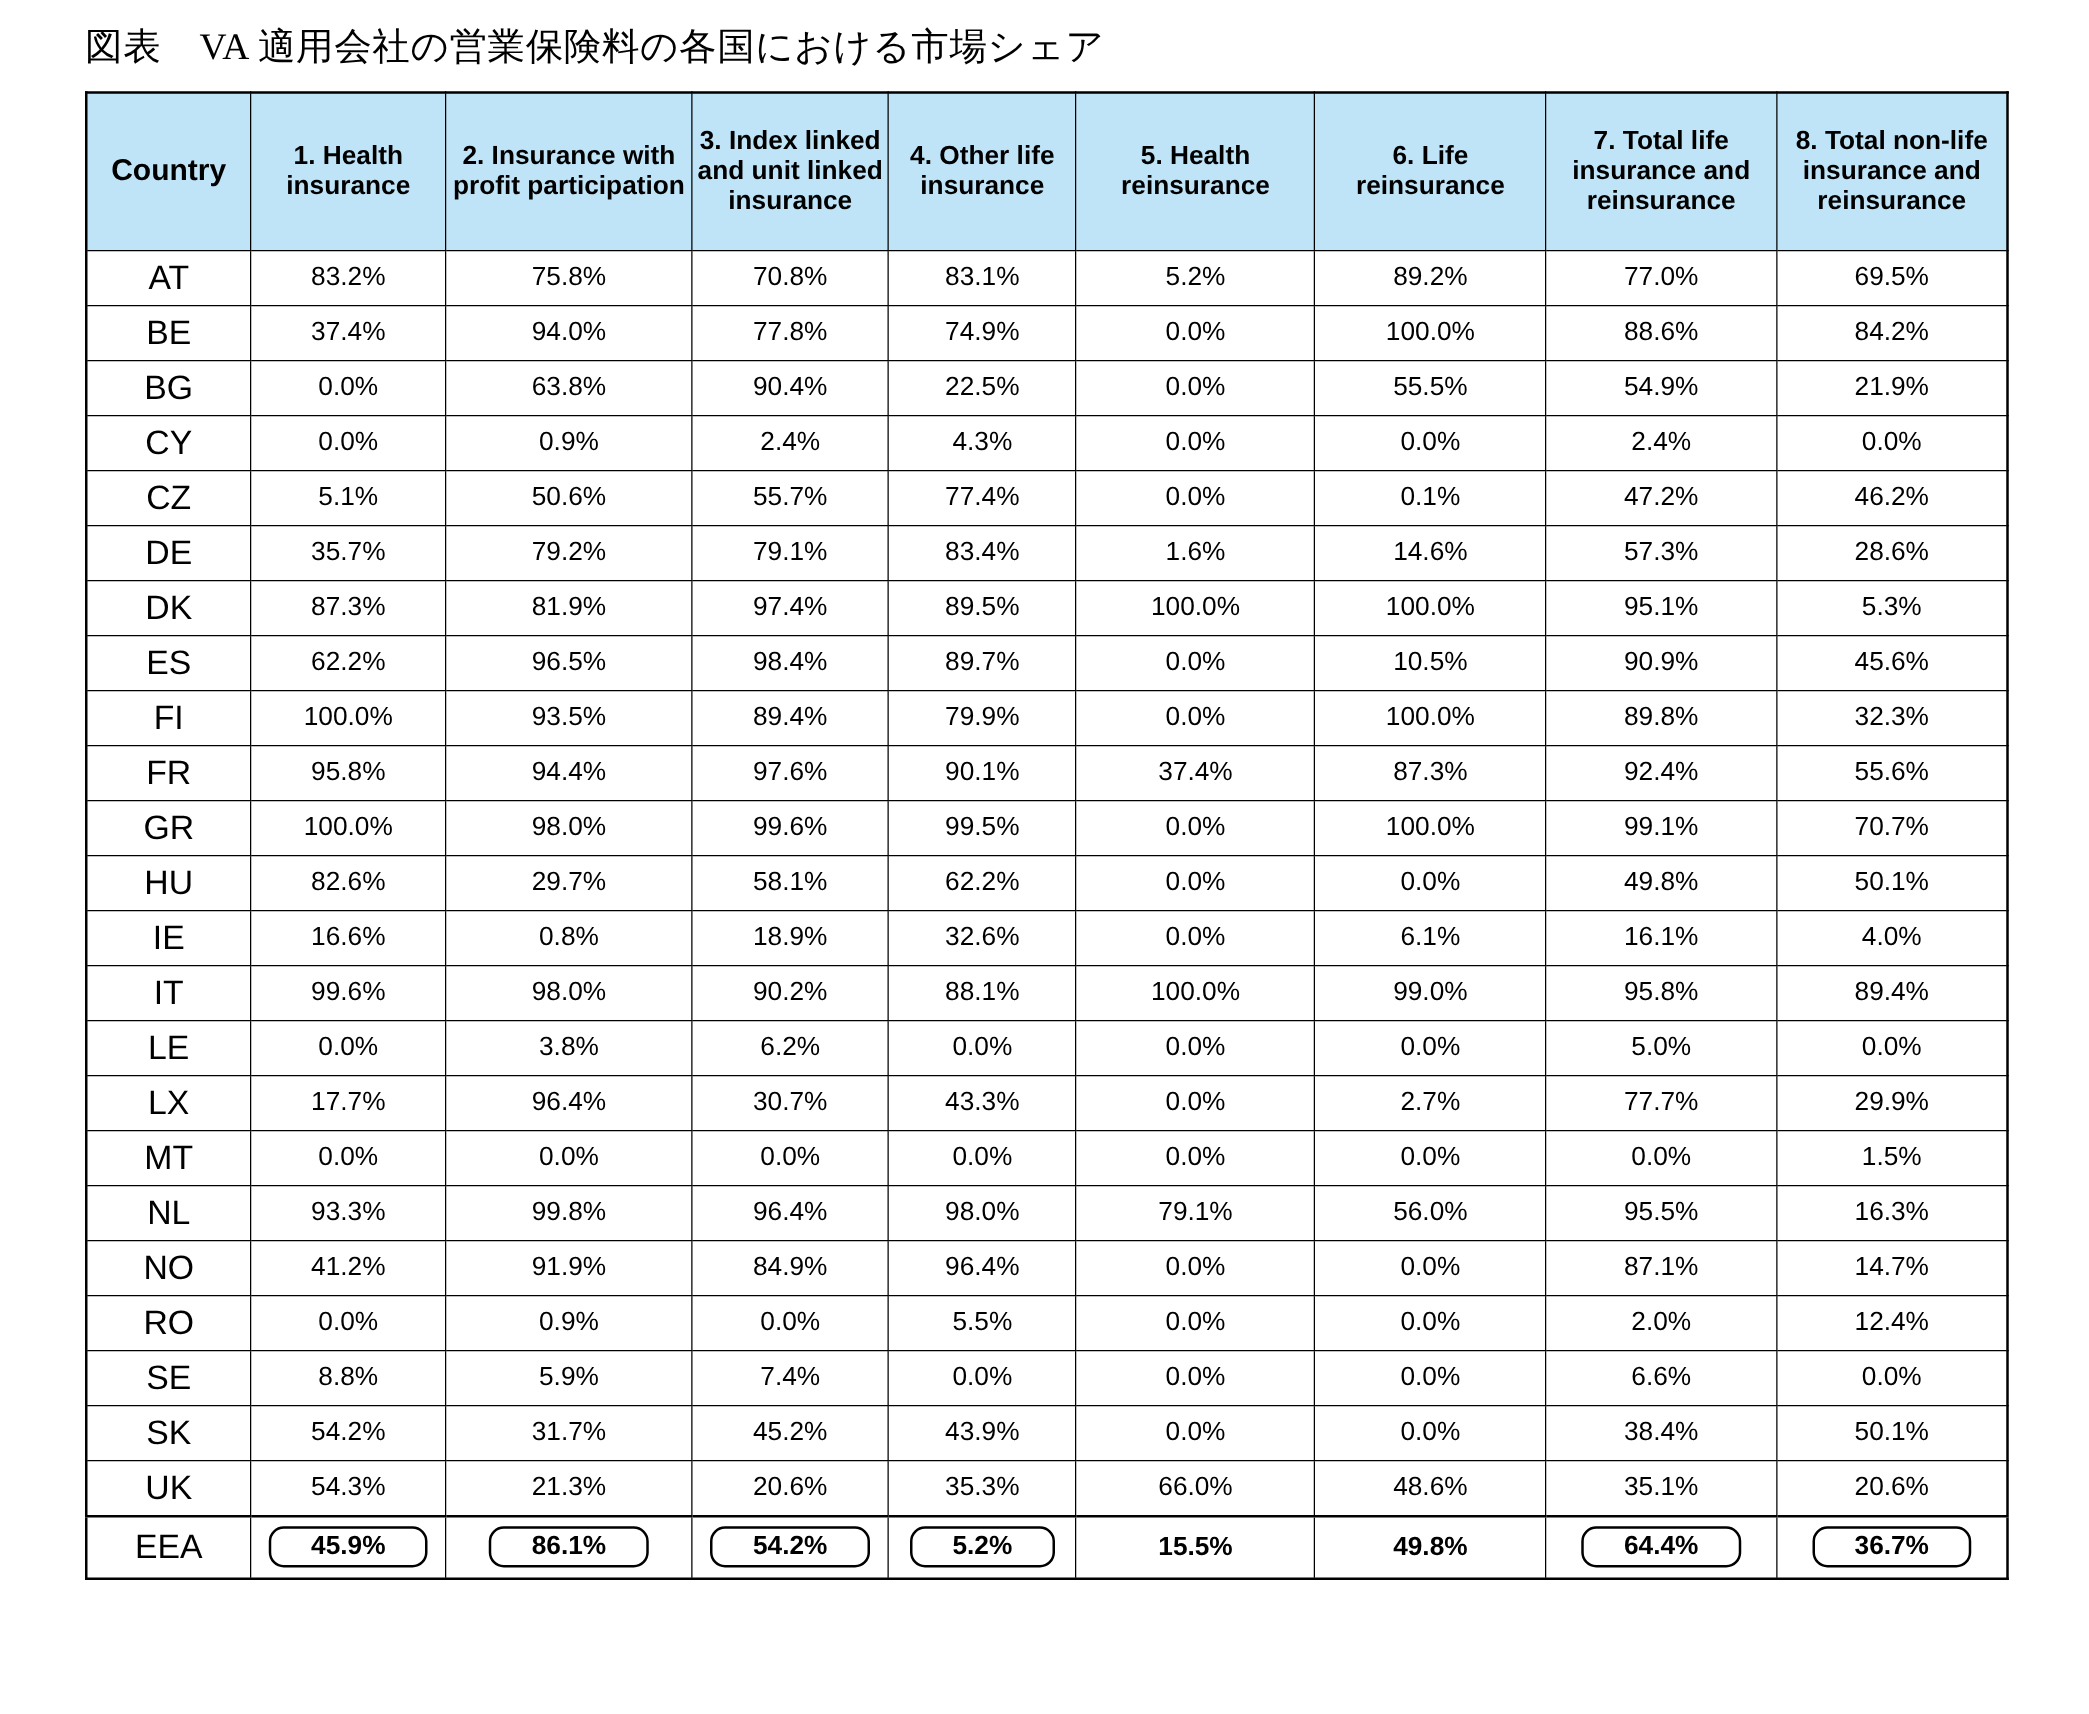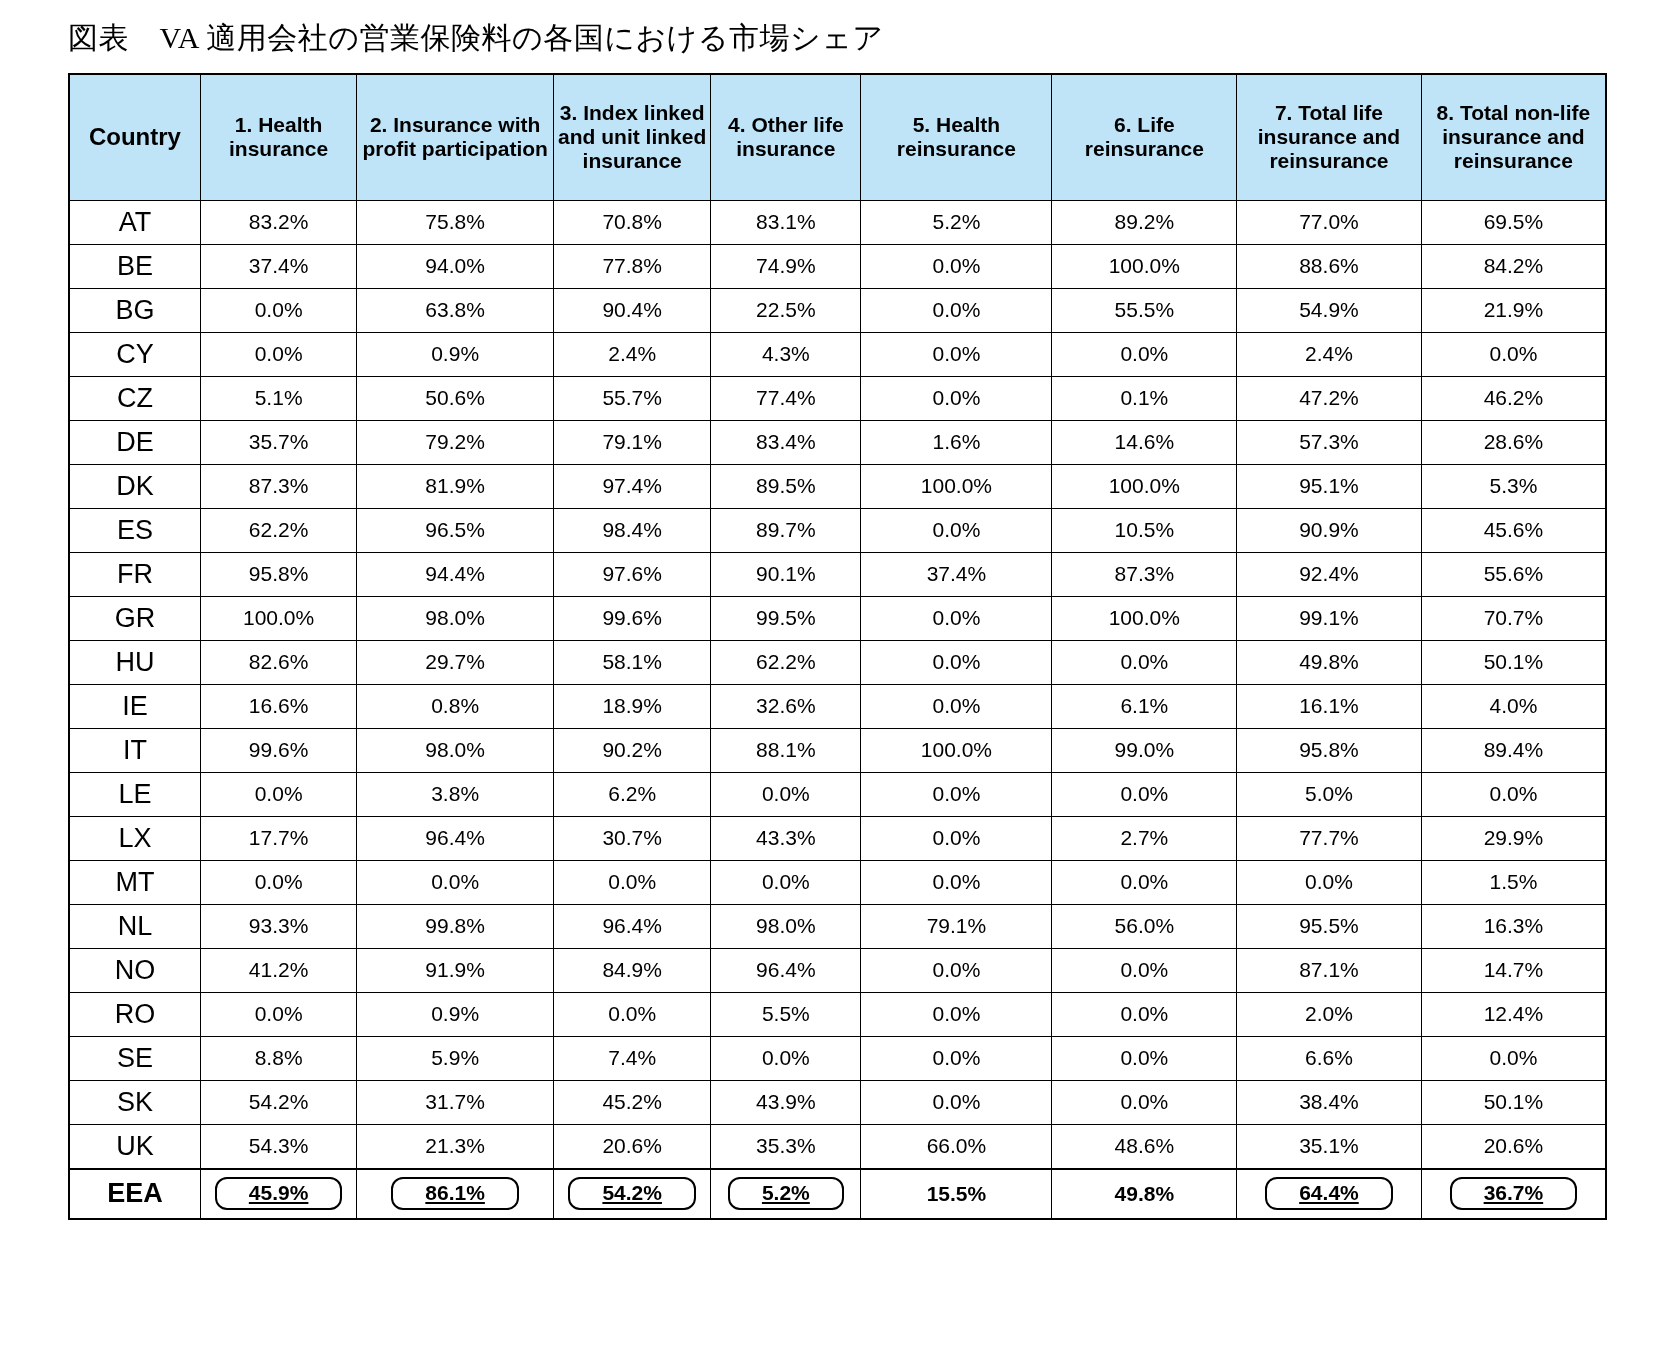--- a/index.html
+++ b/index.html
@@ -62,29 +62,28 @@
   }
   tbody td.country-cell {
     font-size: 27px;
   }
   tbody tr.total-row td {
     font-weight: bold;
     border-top: 2px solid #000;
     height: 48px;
   }
   tbody tr.total-row td.country-cell {
-    font-weight: bold;
+    font-weight: normal;
   }
   .boxed {
     display: inline-block;
     border: 2.5px solid #000;
     border-radius: 12px;
     padding: 2px 32px;
     line-height: 1.15;
-    text-decoration: underline;
   }
   
   col.c-country { width: 121px; }
   col.c1 { width: 144px; }
   col.c2 { width: 181px; }
   col.c3 { width: 145px; }
   col.c4 { width: 138px; }
   col.c5 { width: 176px; }
   col.c6 { width: 170px; }
   col.c7 { width: 170px; }
@@ -205,20 +204,31 @@
           <td>62.2%</td>
           <td>96.5%</td>
           <td>98.4%</td>
           <td>89.7%</td>
           <td>0.0%</td>
           <td>10.5%</td>
           <td>90.9%</td>
           <td>45.6%</td>
         </tr>
         <tr>
+          <td class="country-cell">FI</td>
+          <td>100.0%</td>
+          <td>93.5%</td>
+          <td>89.4%</td>
+          <td>79.9%</td>
+          <td>0.0%</td>
+          <td>100.0%</td>
+          <td>89.8%</td>
+          <td>32.3%</td>
+        </tr>
+        <tr>
           <td class="country-cell">FR</td>
           <td>95.8%</td>
           <td>94.4%</td>
           <td>97.6%</td>
           <td>90.1%</td>
           <td>37.4%</td>
           <td>87.3%</td>
           <td>92.4%</td>
           <td>55.6%</td>
         </tr>

